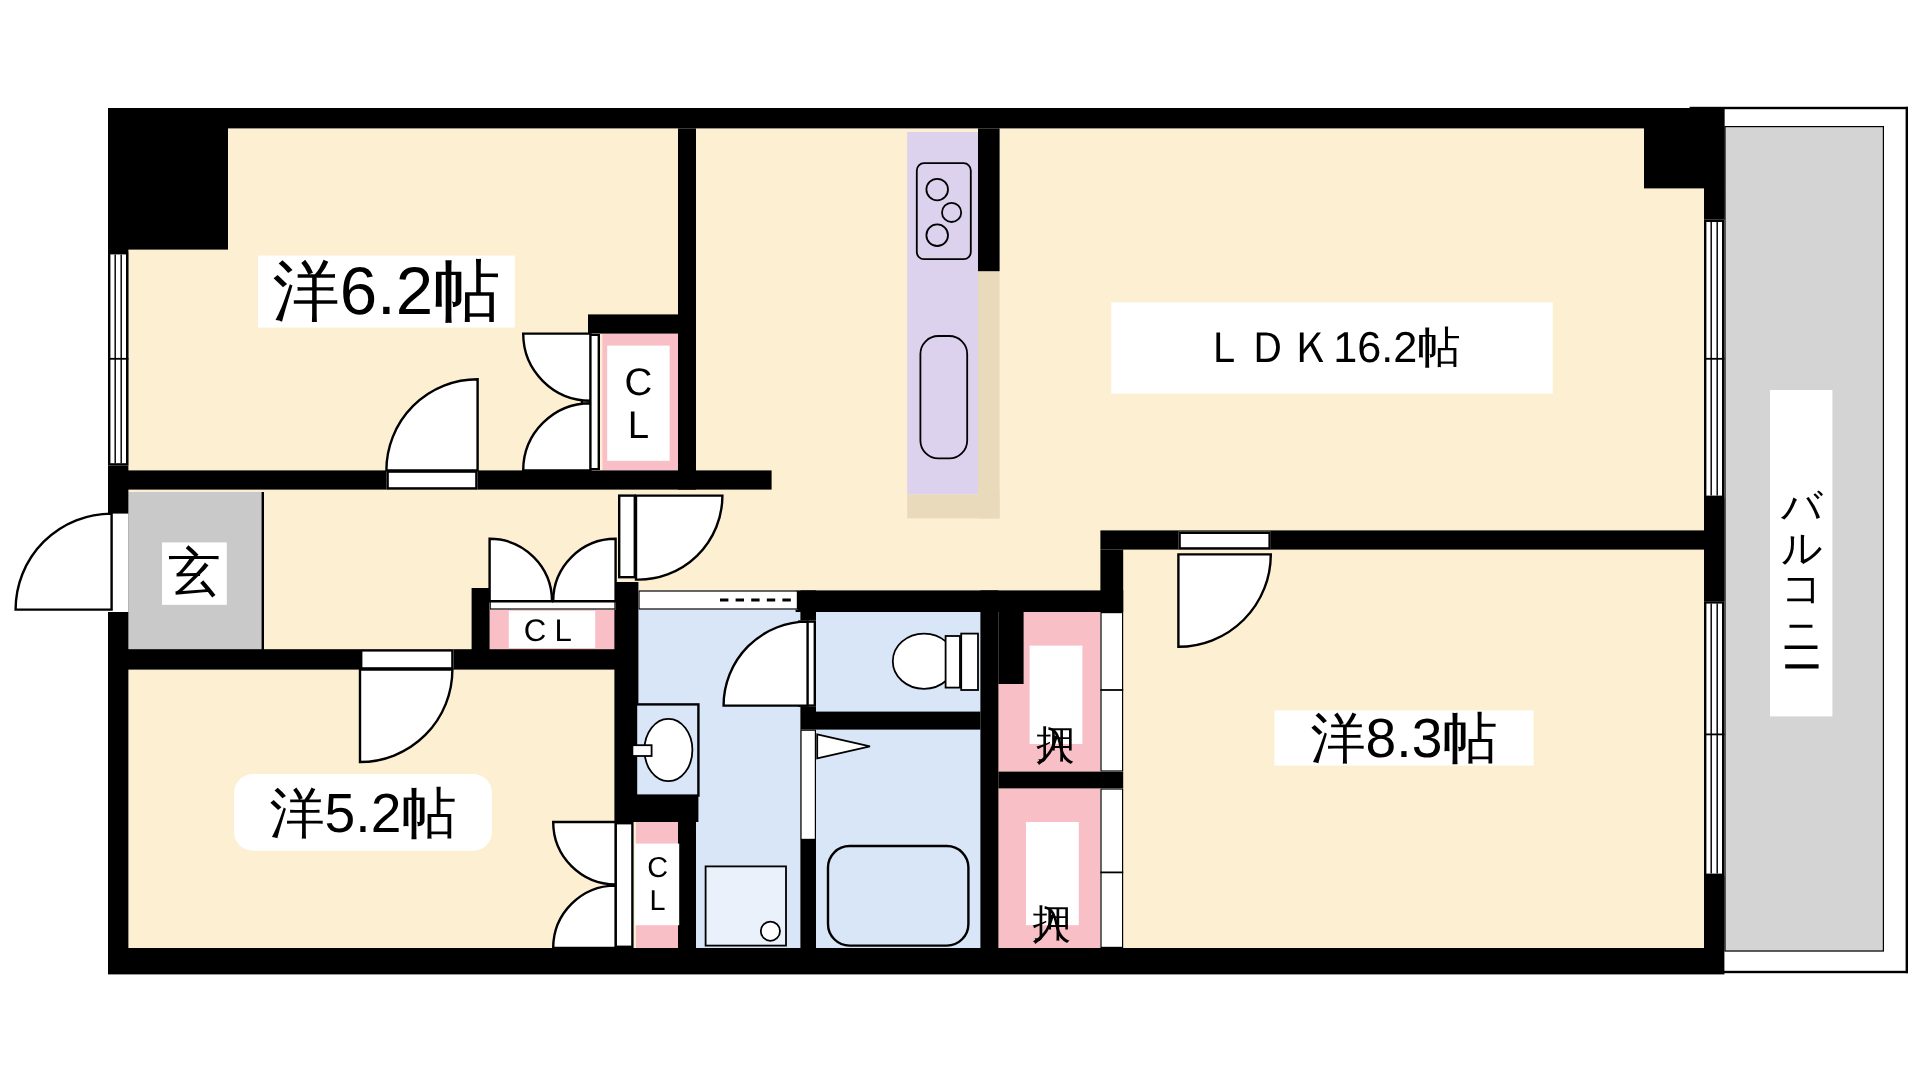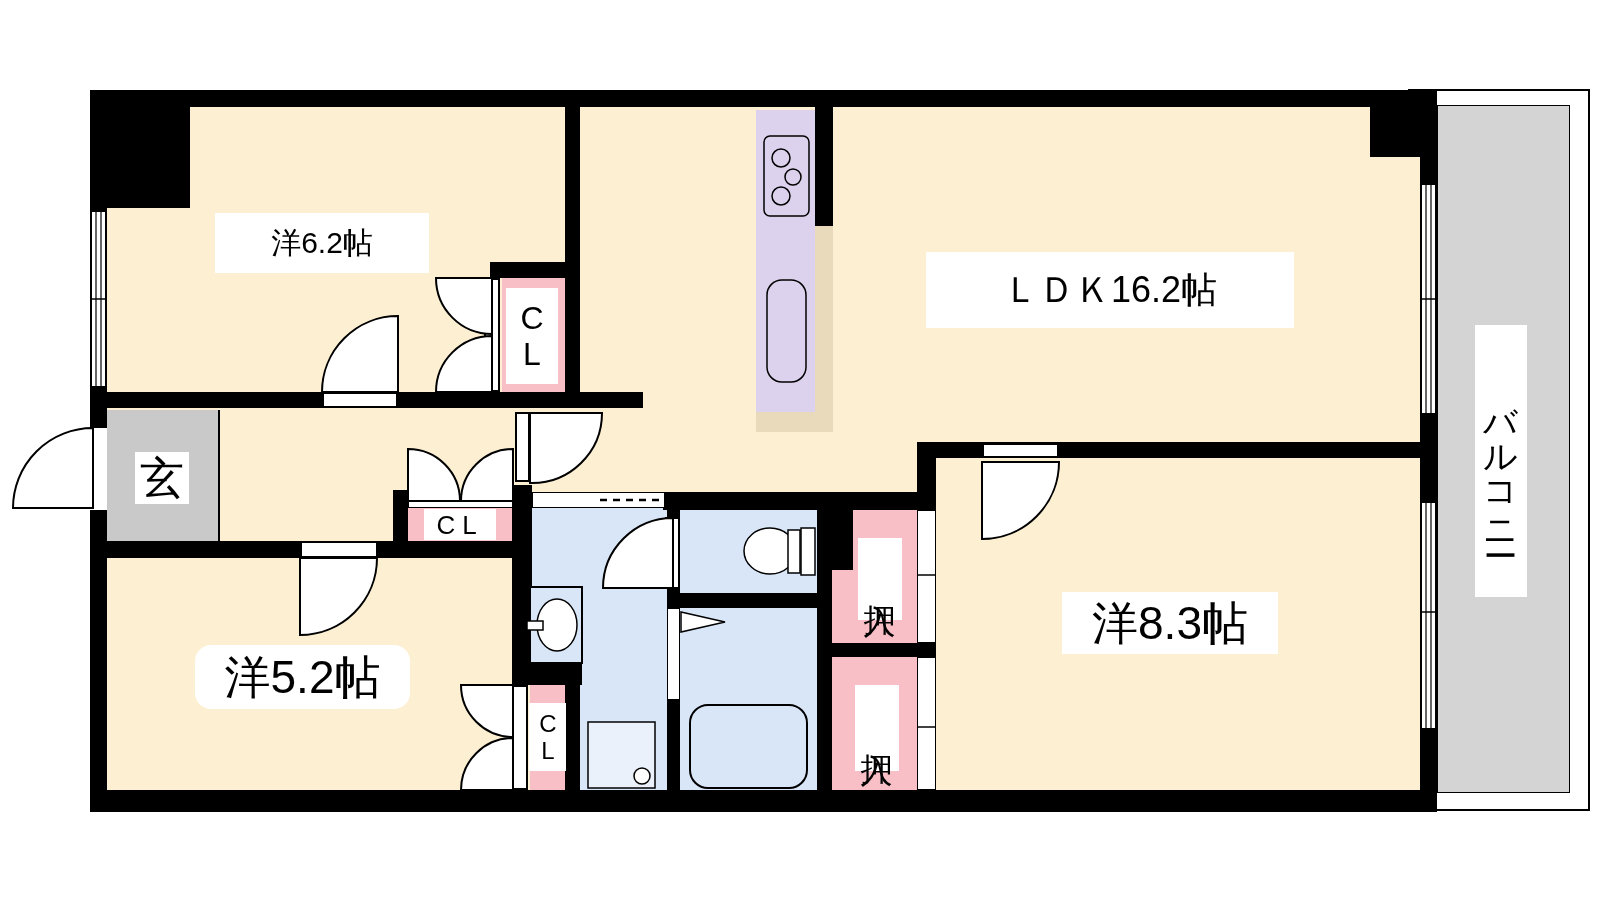--- a/index.html
+++ b/index.html
@@ -130,24 +130,24 @@
     <rect x="588" y="722" width="67" height="66" fill="#eaf1fb" stroke="#000" stroke-width="1.5"></rect>
     <circle cx="642" cy="776" r="8" fill="#fff" stroke="#000" stroke-width="1.5"></circle>
 
     <ellipse cx="770" cy="551" rx="26" ry="23" fill="#fff" stroke="#000" stroke-width="1.5"></ellipse>
     <rect x="788" y="530" width="12" height="43" fill="#fff" stroke="#000" stroke-width="1.5"></rect>
     <rect x="801" y="528" width="14" height="47" fill="#fff" stroke="#000" stroke-width="1.5"></rect>
 
     <rect x="690" y="705" width="117" height="83" rx="18" fill="#d8e6f7" stroke="#000" stroke-width="2"></rect>
   </svg>
 
-  <div class="abs label" style="left:215px;top:213px;width:214px;height:60px;font-size:30px;">洋6.2帖</div>
+  <div class="abs label" style="left:215px;top:213px;width:214px;height:60px;font-size:56px;">洋6.2帖</div>
   <div class="abs label" style="left:926px;top:252px;width:368px;height:76px;font-size:36px;">ＬＤＫ16.2帖</div>
   <div class="abs label" style="left:195px;top:645px;width:215px;height:64px;font-size:46px;border-radius:16px;">洋5.2帖</div>
-  <div class="abs label" style="left:1062px;top:592px;width:216px;height:62px;font-size:46px;">洋8.3帖</div>
+  <div class="abs label" style="left:1062px;top:592px;width:216px;height:46px;font-size:46px;">洋8.3帖</div>
   <div class="abs label" style="left:135px;top:452px;width:54px;height:52px;font-size:44px;">玄</div>
   <div class="abs label vt" style="left:1475px;top:325px;width:52px;height:272px;font-size:34px;">バルコニー</div>
   <div class="abs label vt" style="left:506px;top:288px;width:52px;height:96px;font-size:32px;">CL</div>
   <div class="abs label" style="left:424px;top:509px;width:72px;height:31px;font-size:26px;letter-spacing:7px;">CL</div>
   <div class="abs label vt" style="left:529px;top:703px;width:37px;height:68px;font-size:24px;">CL</div>
   <div class="abs label vt" style="left:858px;top:538px;width:44px;height:82px;font-size:32px;">押入</div>
   <div class="abs label vt" style="left:855px;top:685px;width:44px;height:86px;font-size:32px;">押入</div>
 
 </div>
 

